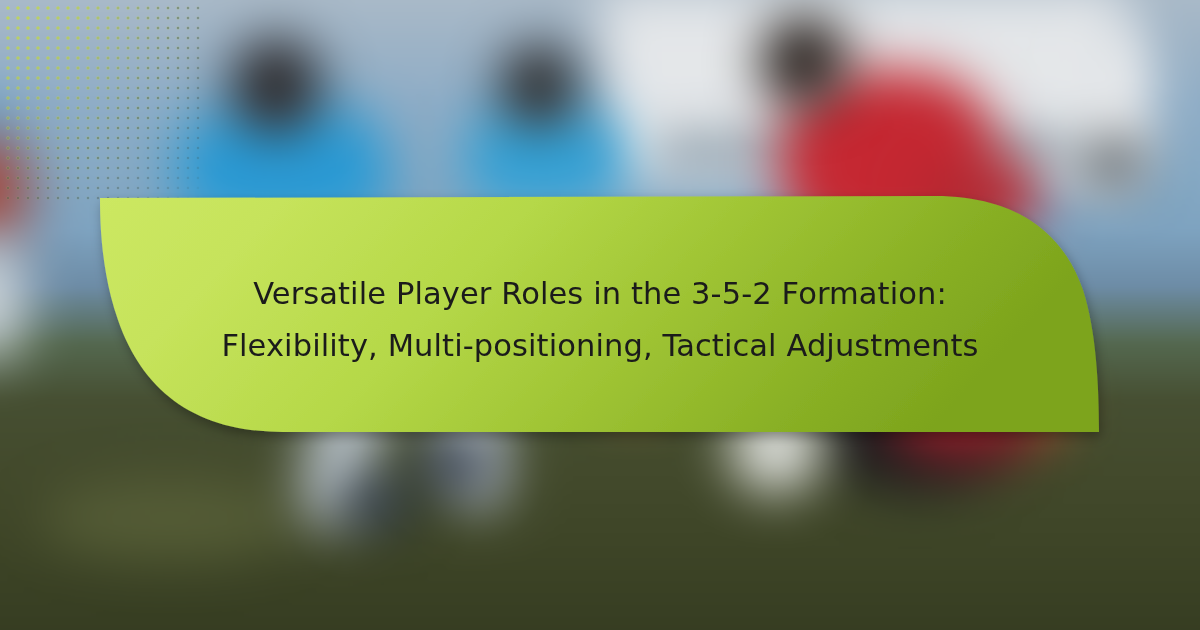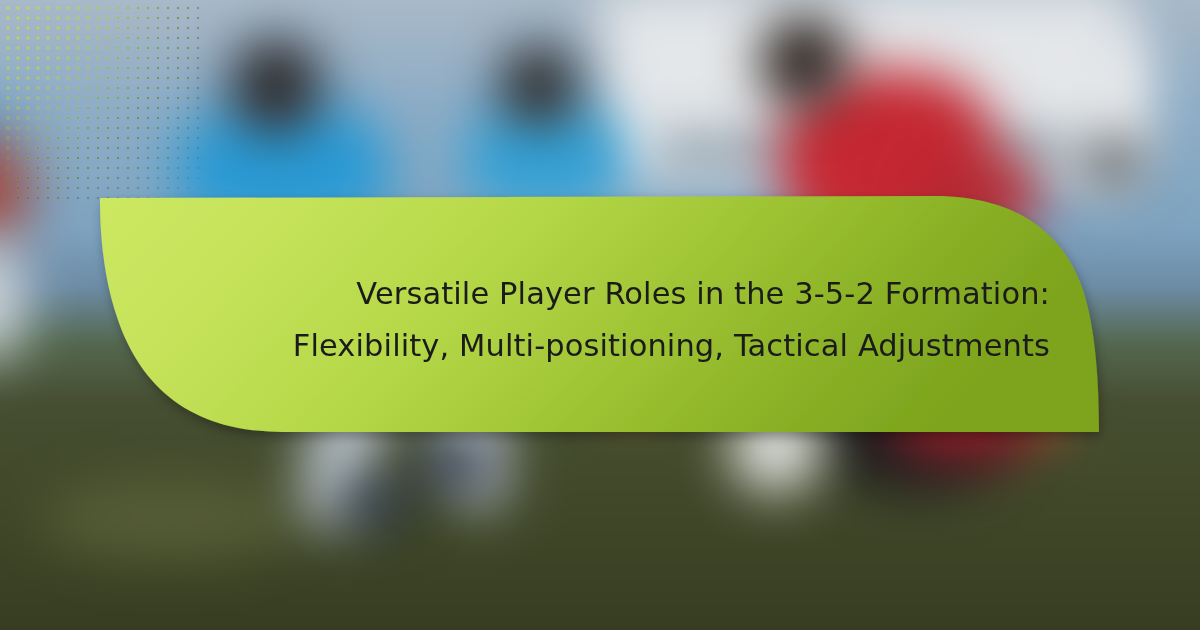--- a/index.html
+++ b/index.html
@@ -116,21 +116,21 @@
     left: 0; top: 0;
     width: 1200px; height: 630px;
     overflow: visible;
   }
 
   .banner-text {
     position: absolute;
     left: 150px;
     top: 268px;
     width: 900px;
-    text-align: right;
+    text-align: center;
     color: #1b1b1b;
     font-size: 30.5px;
     line-height: 1.72;
     letter-spacing: 0.1px;
     white-space: pre-line;
     font-family: "DejaVu Sans", sans-serif;
     pointer-events: none;
   }
 </style>
 </head>

